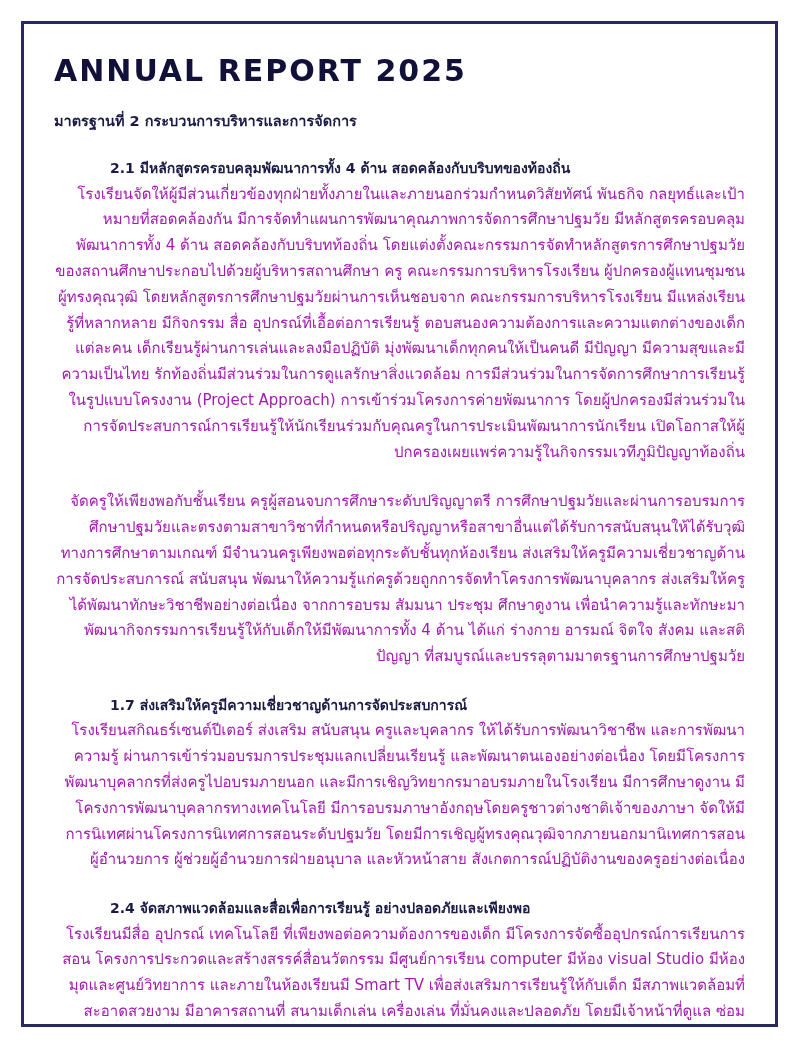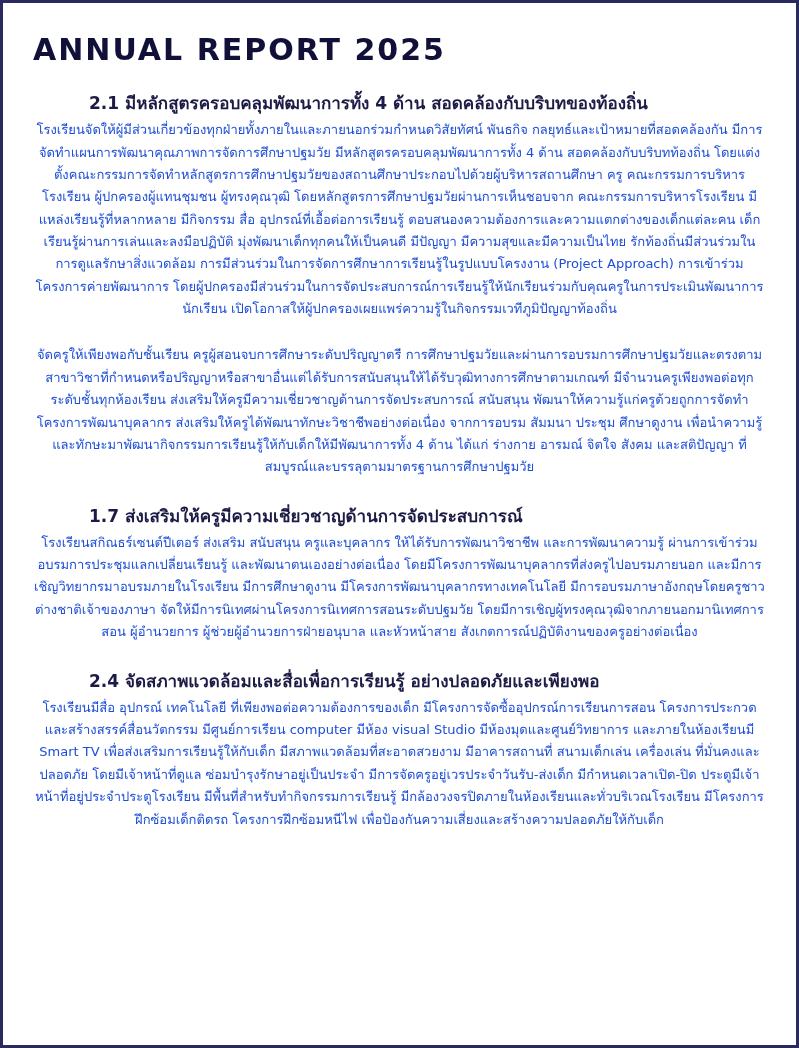--- a/index.html
+++ b/index.html
@@ -12,21 +12,21 @@
     background: #ffffff;
     font-family: "DejaVu Sans", "Liberation Sans", sans-serif;
     color: #1b1b3a;
   }
   .page {
     position: relative;
     box-sizing: border-box;
     width: 799px;
     height: 1048px;
     background: #ffffff;
-    padding: 0;
+    padding: 21px;
   }
   .page-border {
     box-sizing: border-box;
     width: 100%;
     height: 100%;
     border: 3px solid #2a2a5e;
     padding: 22px 30px 20px 30px;
     overflow: hidden;
   }
   .doc-title {
@@ -42,48 +42,49 @@
     font-size: 14.5px;
     font-weight: bold;
     color: #1b1b46;
     margin: 0 0 26px 0;
     line-height: 1.4;
   }
   .section {
     margin-bottom: 20px;
   }
   .section-heading {
-    font-size: 17px;
+    font-size: 14px;
     font-weight: bold;
     color: #1b1b46;
     margin: 0 0 2px 0;
     text-indent: 56px;
     line-height: 1.6;
   }
   .section-body {
-    font-size: 13px;
-    color: #1d4ed8;
+    font-size: 15px;
+    color: #a21caf;
     line-height: 1.72;
     margin: 0;
-    text-align: center;
+    text-align: right;
     word-break: break-word;
   }
   .sec-2-1 { margin-bottom: 24px; }
   .sec-2-2 { margin-bottom: 24px; }
   .sec-2-3 { margin-bottom: 24px; }
   .sec-2-4 { margin-bottom: 0; }
 </style>
 </head>
 <body>
 
 <div class="page">
   <div class="page-border">
 
     <h1 class="doc-title">ANNUAL REPORT 2025</h1>
 
+    <h2 class="standard-heading">มาตรฐานที่ 2 กระบวนการบริหารและการจัดการ</h2>
 
     <div class="section sec-2-1">
       <p class="section-heading">2.1 มีหลักสูตรครอบคลุมพัฒนาการทั้ง 4 ด้าน สอดคล้องกับบริบทของท้องถิ่น</p>
       <p class="section-body">โรงเรียนจัดให้ผู้มีส่วนเกี่ยวข้องทุกฝ่ายทั้งภายในและภายนอกร่วมกำหนดวิสัยทัศน์ พันธกิจ กลยุทธ์และเป้าหมายที่สอดคล้องกัน มีการจัดทำแผนการพัฒนาคุณภาพการจัดการศึกษาปฐมวัย มีหลักสูตรครอบคลุมพัฒนาการทั้ง 4 ด้าน สอดคล้องกับบริบทท้องถิ่น โดยแต่งตั้งคณะกรรมการจัดทำหลักสูตรการศึกษาปฐมวัยของสถานศึกษาประกอบไปด้วยผู้บริหารสถานศึกษา ครู คณะกรรมการบริหารโรงเรียน ผู้ปกครองผู้แทนชุมชน ผู้ทรงคุณวุฒิ โดยหลักสูตรการศึกษาปฐมวัยผ่านการเห็นชอบจาก คณะกรรมการบริหารโรงเรียน มีแหล่งเรียนรู้ที่หลากหลาย มีกิจกรรม สื่อ อุปกรณ์ที่เอื้อต่อการเรียนรู้ ตอบสนองความต้องการและความแตกต่างของเด็กแต่ละคน เด็กเรียนรู้ผ่านการเล่นและลงมือปฏิบัติ มุ่งพัฒนาเด็กทุกคนให้เป็นคนดี มีปัญญา มีความสุขและมีความเป็นไทย รักท้องถิ่นมีส่วนร่วมในการดูแลรักษาสิ่งแวดล้อม การมีส่วนร่วมในการจัดการศึกษาการเรียนรู้ในรูปแบบโครงงาน (Project Approach) การเข้าร่วมโครงการค่ายพัฒนาการ โดยผู้ปกครองมีส่วนร่วมในการจัดประสบการณ์การเรียนรู้ให้นักเรียนร่วมกับคุณครูในการประเมินพัฒนาการนักเรียน เปิดโอกาสให้ผู้ปกครองเผยแพร่ความรู้ในกิจกรรมเวทีภูมิปัญญาท้องถิ่น</p>
     </div>
 
     <div class="section sec-2-2">
       <p class="section-body">จัดครูให้เพียงพอกับชั้นเรียน ครูผู้สอนจบการศึกษาระดับปริญญาตรี การศึกษาปฐมวัยและผ่านการอบรมการศึกษาปฐมวัยและตรงตามสาขาวิชาที่กำหนดหรือปริญญาหรือสาขาอื่นแต่ได้รับการสนับสนุนให้ได้รับวุฒิทางการศึกษาตามเกณฑ์ มีจำนวนครูเพียงพอต่อทุกระดับชั้นทุกห้องเรียน ส่งเสริมให้ครูมีความเชี่ยวชาญด้านการจัดประสบการณ์ สนับสนุน พัฒนาให้ความรู้แก่ครูด้วยถูกการจัดทำโครงการพัฒนาบุคลากร ส่งเสริมให้ครูได้พัฒนาทักษะวิชาชีพอย่างต่อเนื่อง จากการอบรม สัมมนา ประชุม ศึกษาดูงาน เพื่อนำความรู้และทักษะมาพัฒนากิจกรรมการเรียนรู้ให้กับเด็กให้มีพัฒนาการทั้ง 4 ด้าน ได้แก่ ร่างกาย อารมณ์ จิตใจ สังคม และสติปัญญา ที่สมบูรณ์และบรรลุตามมาตรฐานการศึกษาปฐมวัย</p>
     </div>
 

